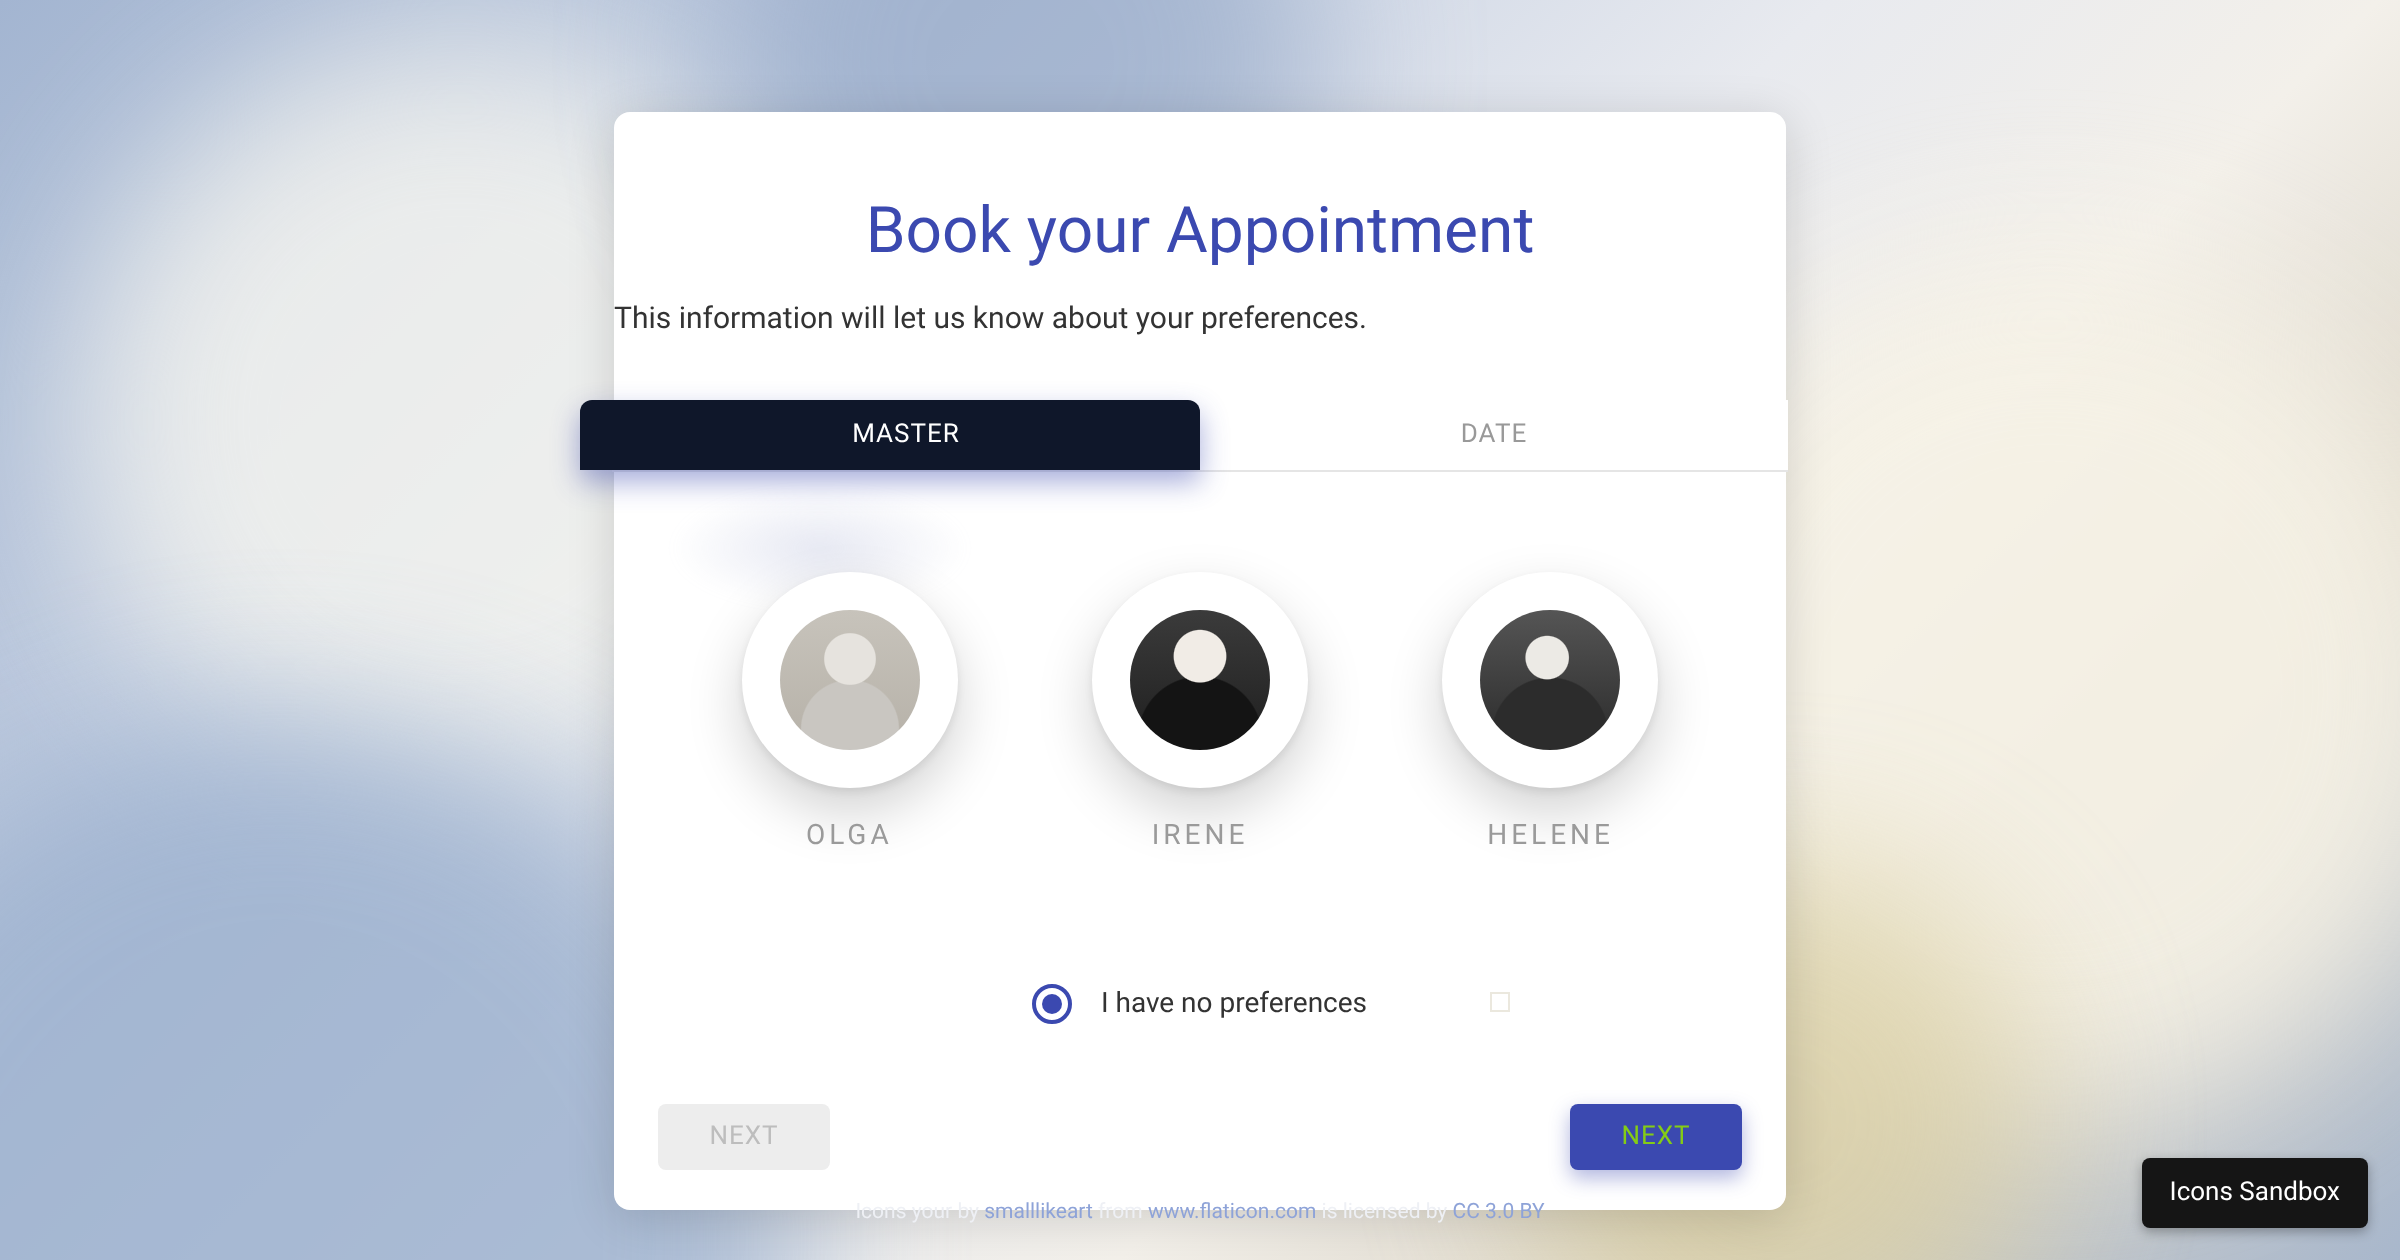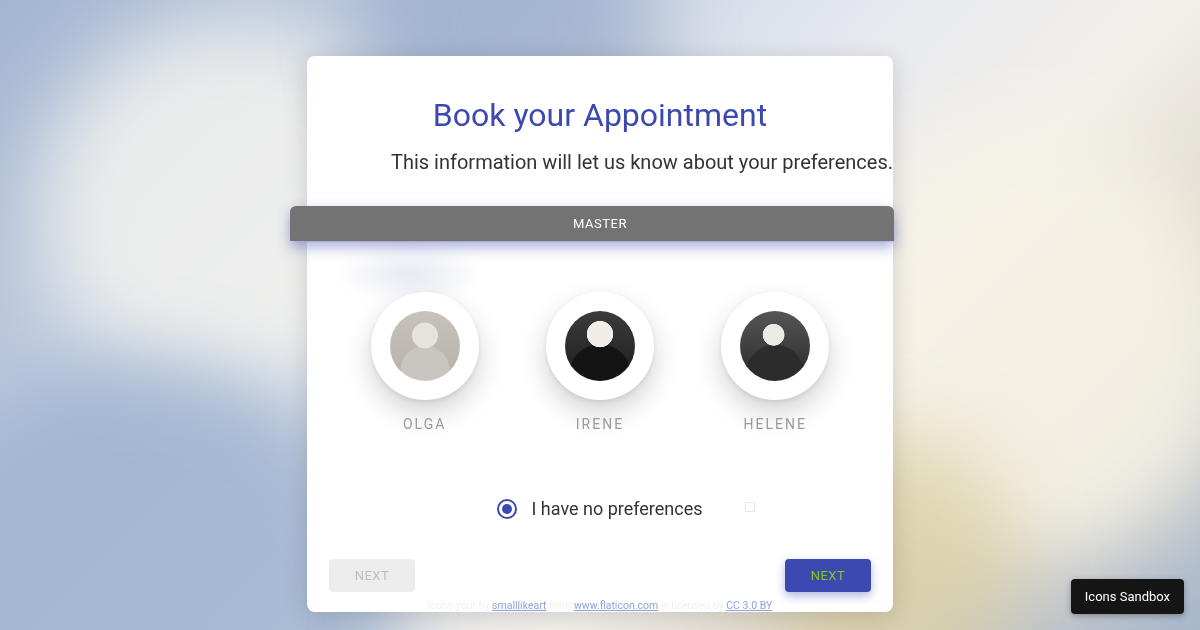--- a/index.html
+++ b/index.html
@@ -43,22 +43,22 @@
     pointer-events:none;
   }
   .title {
     text-align: center;
     font-size: 32px;
     font-weight: 400;
     color: #3b49b0;
     margin-bottom: 16px;
   }
   .subtitle {
-    text-align: right;
-    font-size: 20px;
+    text-align: left;
+    font-size: 15px;
     color: #333;
     margin-bottom: 32px;
   }
   .tabs {
     position: relative;
     display: flex;
     border-bottom: 1px solid #e5e5e5;
     margin: 0 -1px 0 -1px;
   }
   .tab {
@@ -66,21 +66,21 @@
     text-align: center;
     padding: 10px 0;
     font-size: 13px;
     letter-spacing: .5px;
     color: #999;
     cursor: pointer;
     background:#fff;
   }
   .tab.active {
     position: relative;
-    background: #737373;
+    background: #0f172a;
     color: #fff;
     border-radius: 6px 6px 0 0;
     box-shadow: 0 6px 14px rgba(59,73,176,.45);
     margin-left: -16px;
     padding-left: 16px;
     z-index:2;
   }
 
   .masters {
     display: flex;
@@ -134,21 +134,21 @@
     gap: 14px;
     margin: 46px 0 40px;
     position: relative;
   }
   .radio {
     width:20px;height:20px;border-radius:50%;
     border:2px solid #3b49b0;
     display:flex;align-items:center;justify-content:center;
   }
   .radio .dot{ width:10px;height:10px;border-radius:50%; background:#3b49b0;}
-  .pref-label { font-size:18px; color:#333; }
+  .pref-label { font-size:14px; color:#333; }
   .tiny-glyph{
     position:absolute; right:138px; top:4px;
     width:10px;height:10px;
     border:1px solid #ddd8c8;
     opacity:.6;
   }
 
   .footer-row{
     display:flex; justify-content:space-between;
     padding: 0 22px;
@@ -173,21 +173,21 @@
     box-shadow:0 4px 10px rgba(59,73,176,.4);
   }
 
   .credits{
     position:absolute;
     bottom:18px; left:0; right:0;
     text-align:center;
     font-size:10.5px;
     color:#eef0f5;
   }
-  .credits a{ color:#8ea3d8; text-decoration:underline; }
+  .credits a{ color:#8ea3d8; }
 
   .sandbox-btn{
     position:absolute;
     right:16px; bottom:16px;
     background:#151515; color:#fff;
     border-radius:4px;
     padding:10px 14px;
     font-size:13px;
     cursor:pointer;
     box-shadow:0 2px 6px rgba(0,0,0,.3);
@@ -201,20 +201,21 @@
 <div class="bg-blob b3"></div>
 <div class="bg-blob b4"></div>
 <div class="bg-blob b5"></div>
 
 <div class="card">
   <h1 class="title">Book your Appointment</h1>
   <p class="subtitle">This information will let us know about your preferences.</p>
 
   <div class="tabs">
     <div class="tab active">MASTER</div>
+    <div class="tab">DATE</div>
   </div>
 
   <div class="masters">
     <div class="master m1">
       <div class="avatar-wrap">
           <div class="avatar"></div>
         </div>
       <div class="master-name">OLGA</div>
     </div>
     <div class="master m2">

